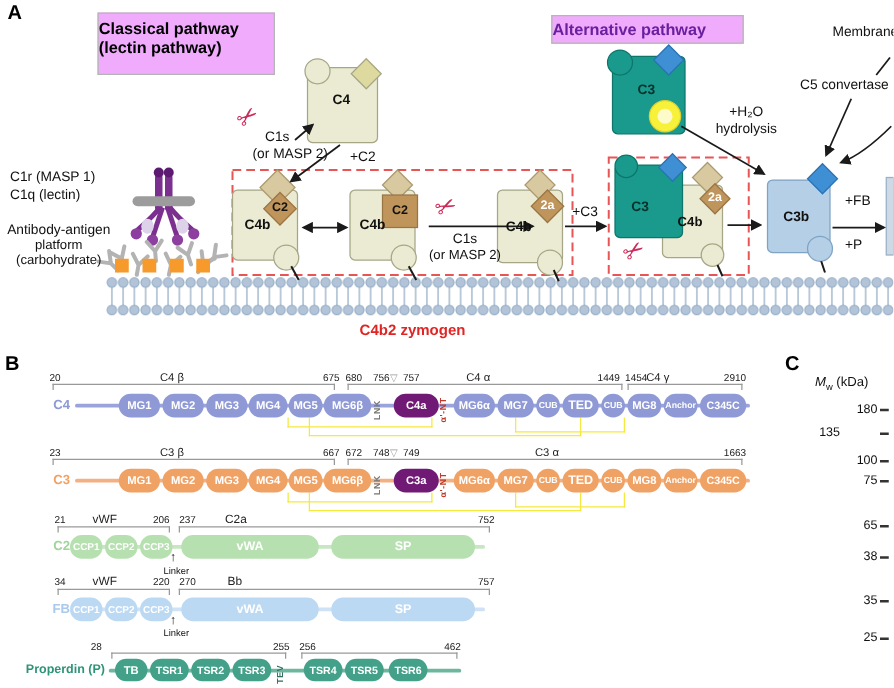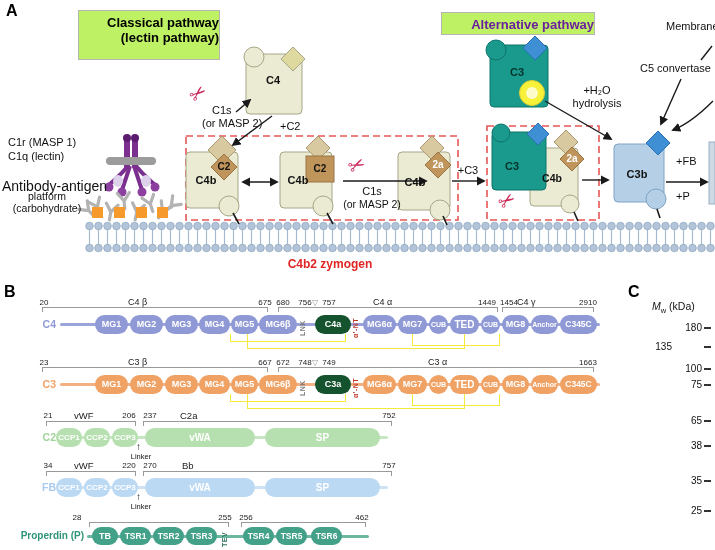--- a/index.html
+++ b/index.html
@@ -2,30 +2,30 @@
 <html><head>
 <meta charset="utf-8">
 <style>
   html,body{margin:0;padding:0;background:#fff;}
   #root{position:relative;width:715px;height:550px;background:#fff;
         font-family:"Liberation Sans","DejaVu Sans",sans-serif;overflow:hidden;}
   .t{position:absolute;color:#111;font-size:11px;line-height:1.2;white-space:nowrap;}
   .ctr{text-align:center;}
   .bold{font-weight:bold;}
   .panelLab{position:absolute;font-weight:bold;font-size:16px;color:#000;}
-  .box{position:absolute;border:1.5px solid #b5b5b5;background:#bef264;text-align:right;}
+  .box{position:absolute;border:1.5px solid #b5b5b5;background:#f0abfc;text-align:left;}
   .redcap{position:absolute;color:#e02525;font-weight:bold;font-size:12px;text-align:center;white-space:nowrap;}
   .num{position:absolute;font-size:8px;color:#222;text-align:center;white-space:nowrap;}
   .bk{position:absolute;height:4px;border:1px solid #999;border-bottom:none;}
   .bklab{position:absolute;font-size:9px;color:#222;white-space:nowrap;}
   .pill{position:absolute;height:19px;line-height:19px;border-radius:9.5px;color:#fff;
         font-weight:bold;font-size:9px;text-align:center;overflow:hidden;}
   .pill-c4{background:#8f99d5;}
   .pill-c3{background:#f0a265;}
-  .pill-red{background:#14532d;}
+  .pill-red{background:#701a75;}
   .pill-c2{background:#b7e0b0;}
   .pill-fb{background:#bcd9f3;}
   .pill-p{background:#43a089;height:18px;line-height:18px;}
   .backbone{position:absolute;height:3px;border-radius:1.5px;}
   .vtext{position:absolute;writing-mode:vertical-rl;transform:rotate(180deg);
          font-size:7px;font-weight:bold;letter-spacing:0.5px;}
   .bridge{position:absolute;border:1.6px solid #f6e93d;border-top:none;}
   .rowlab{position:absolute;font-weight:bold;font-size:10.5px;text-align:right;white-space:nowrap;}
   .tick{position:absolute;width:7px;height:2px;background:#333;}
   .mwnum{position:absolute;font-size:10px;color:#111;text-align:right;width:28px;white-space:nowrap;}
@@ -194,21 +194,21 @@
   <div class="t" style="left:280px;top:120px">+C2</div>
 
   <div class="t bold ctr" style="left:258px;top:74px;width:30px">C4</div>
   <div class="t bold ctr" style="left:502px;top:66px;width:30px;color:#04332d">C3</div>
 
   <div class="t ctr" style="left:567px;top:84px;width:60px">+H₂O</div>
   <div class="t ctr" style="left:560px;top:97px;width:74px">hydrolysis</div>
 
   <div class="t" style="left:8px;top:136px">C1r (MASP 1)</div>
   <div class="t" style="left:8px;top:150px">C1q (lectin)</div>
-  <div class="t ctr" style="left:2px;top:178px;width:90px;font-size:14px">Antibody-antigen</div>
+  <div class="t ctr" style="left:2px;top:178px;width:90px;font-size:11px">Antibody-antigen</div>
   <div class="t ctr" style="left:2px;top:190px;width:90px;font-size:10.5px">platform</div>
   <div class="t ctr" style="left:2px;top:202px;width:90px;font-size:10.5px">(carbohydrate)</div>
 
   <div class="t bold ctr" style="left:189px;top:174px;width:34px">C4b</div>
   <div class="t bold ctr" style="left:210px;top:161px;width:28px;font-size:10px">C2</div>
   <div class="t bold ctr" style="left:281px;top:174px;width:34px">C4b</div>
   <div class="t bold ctr" style="left:306px;top:163px;width:28px;font-size:10px">C2</div>
 
   <div class="t ctr" style="left:352px;top:185px;width:40px">C1s</div>
   <div class="t ctr" style="left:332px;top:198px;width:80px;font-size:10.5px">(or MASP 2)</div>

